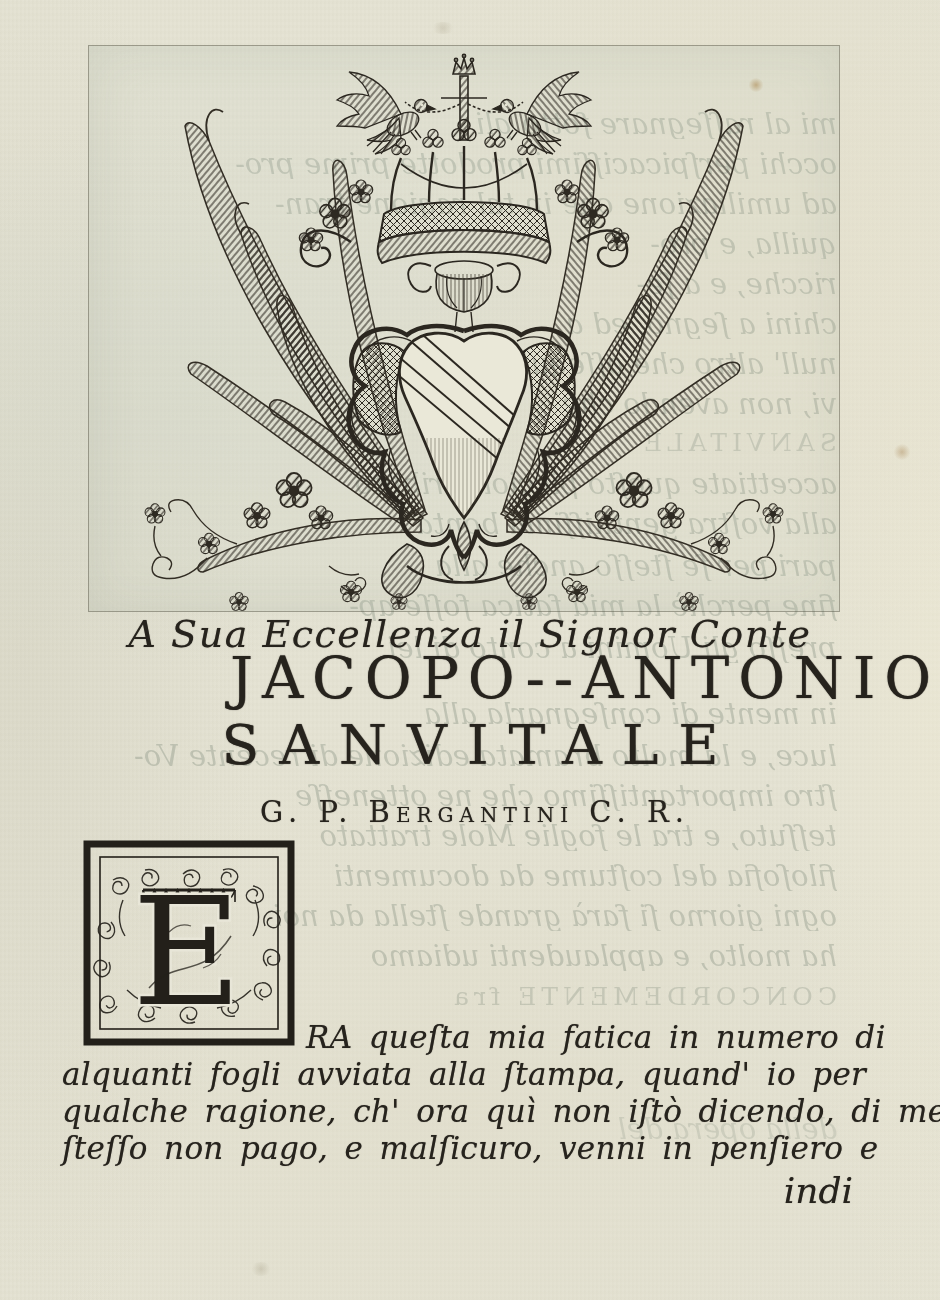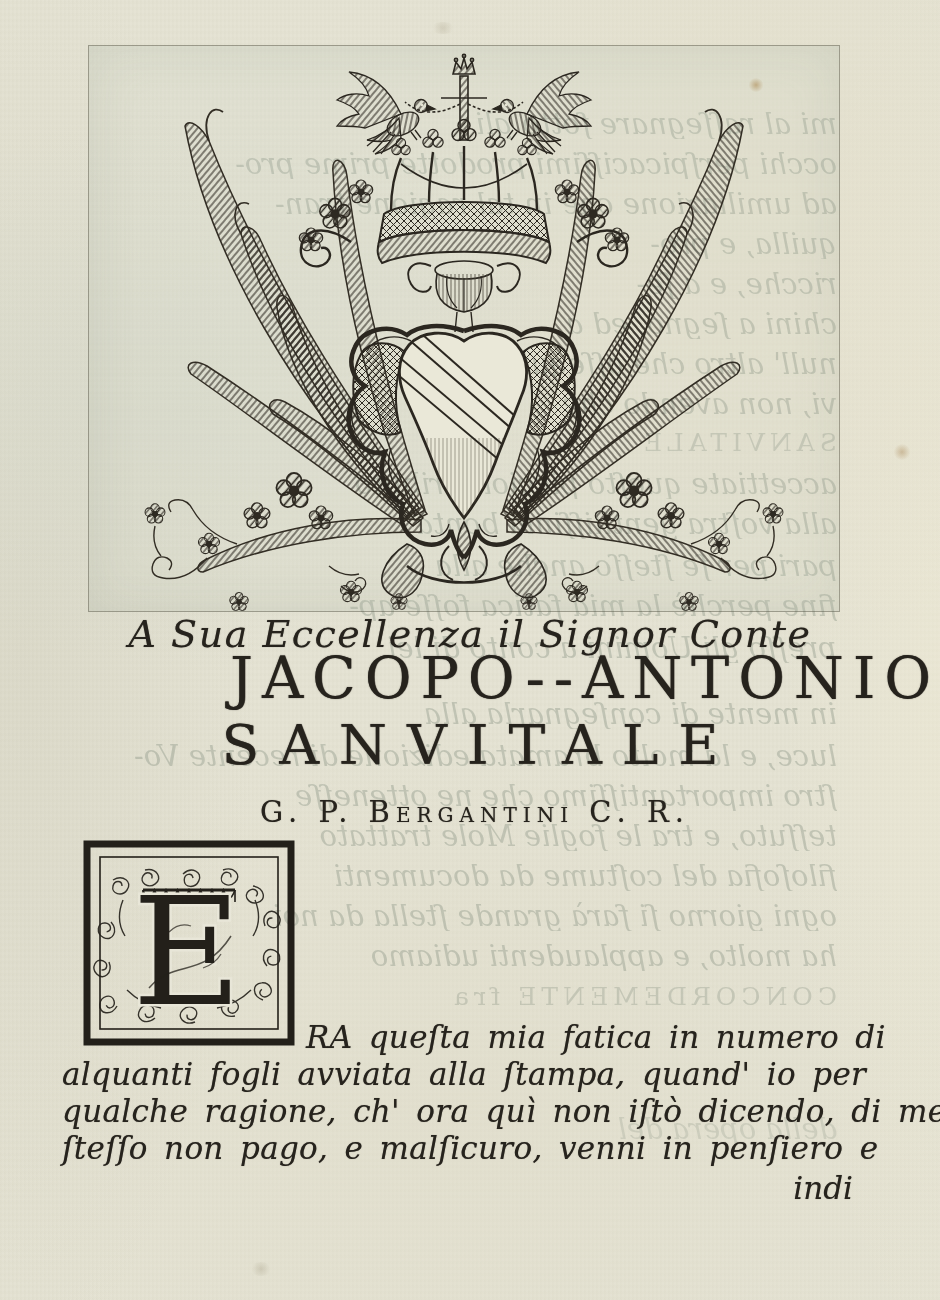--- a/index.html
+++ b/index.html
@@ -71,21 +71,21 @@
     font-style:italic;font-size:31px;line-height:1;white-space:nowrap;
     word-spacing:.2em;letter-spacing:.01em;
     text-shadow:0 0 .8px rgba(35,30,24,.55);
   }
   .l1{left:306px;top:1022px;}
   .l2{top:1059px;}
   .l3{top:1096px;}
   .l4{top:1133px;}
   .catchword{
     position:absolute;z-index:3;right:87px;top:1170px;
-    font-style:italic;font-size:31px;
+    font-style:italic;font-size:36px;
     text-shadow:0 0 .8px rgba(35,30,24,.55);
   }
   
   .spot{position:absolute;border-radius:50%;pointer-events:none;z-index:4;}
   .s1{left:748px;top:78px;width:16px;height:14px;background:radial-gradient(circle, rgba(164,124,62,.5), rgba(164,124,62,0) 70%);}
   .s2{left:893px;top:444px;width:18px;height:16px;background:radial-gradient(circle, rgba(158,120,66,.38), rgba(158,120,66,0) 70%);}
   .s3{left:250px;top:1262px;width:22px;height:14px;background:radial-gradient(circle, rgba(120,110,80,.2), rgba(120,110,80,0) 70%);}
   .s4{left:430px;top:22px;width:26px;height:12px;background:radial-gradient(circle, rgba(130,118,88,.18), rgba(130,118,88,0) 70%);}
 </style>
 </head>

